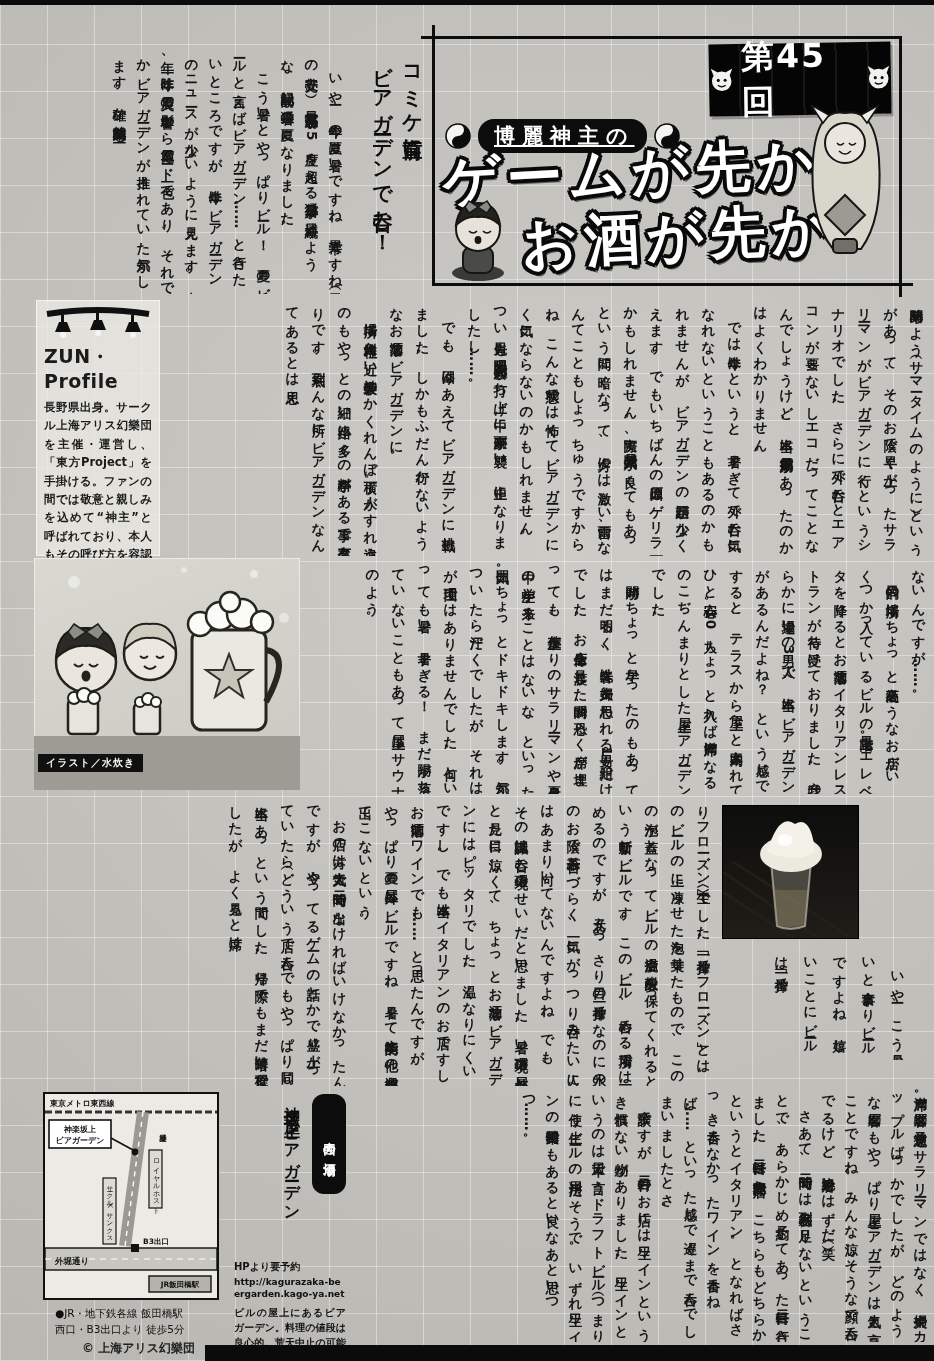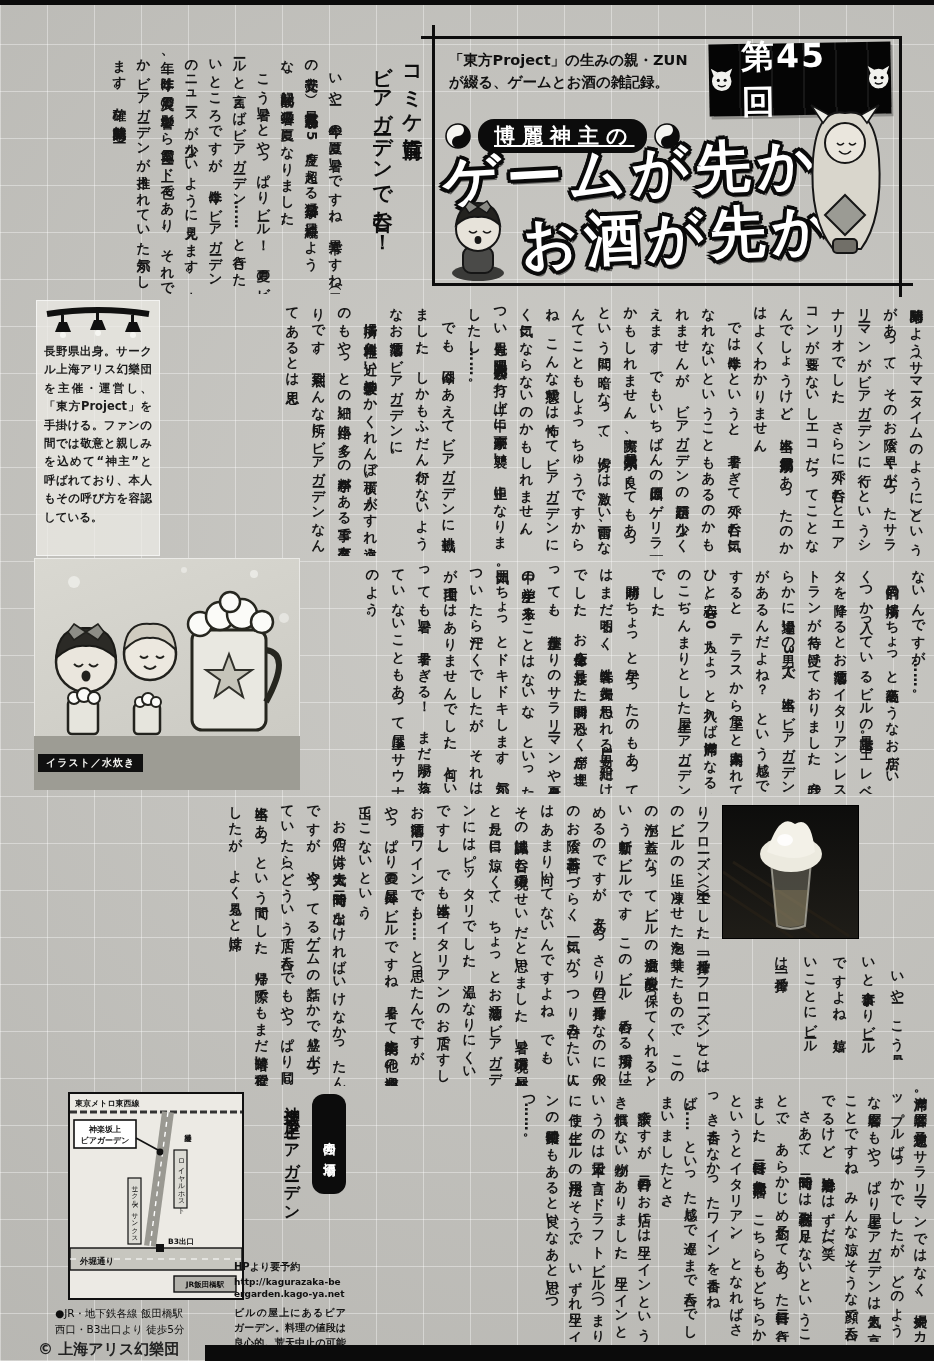--- a/index.html
+++ b/index.html
@@ -65,21 +65,21 @@
     border-radius:12px;display:flex;align-items:center;justify-content:center;}
   .shop-badge span{writing-mode:vertical-rl;color:#fff;font-size:12.5px;font-weight:800;
     letter-spacing:2px;}
   .shop-name{position:absolute;right:44px;top:2px;height:160px;writing-mode:vertical-rl;
     font-size:16px;font-weight:900;letter-spacing:2px;color:#0e0e0e;}
   .shop-meta{position:absolute;left:0;top:168px;width:112px;}
   .shop-res{font-size:10px;font-weight:800;margin-bottom:2px;}
   .shop-url{font-size:9px;font-weight:700;word-break:break-all;line-height:1.35;color:#101010;}
   .shop-note{font-size:10px;font-weight:600;line-height:1.5;text-align:justify;margin-top:5px;}
   .access{font-size:10.5px;font-weight:400;line-height:1.5;white-space:pre-line;color:#0f0f0f;}
-  .credit{font-size:15px;font-weight:600;color:#222;}
+  .credit{font-size:12px;font-weight:600;color:#222;margin-left:44px;}
   .map{background:#eceae4;border:2px solid #101010;box-sizing:border-box;}
   svg text{font-family:"DejaVu Sans","Liberation Sans",sans-serif;}
 </style>
 </head>
 <body>
 
 <div class="page">
 
   <div class="abs edge" style="left:0;top:0;width:934px;height:5px;"></div>
 
@@ -87,22 +87,20 @@
 ビアガーデンで呑む！</div>
   <div class="abs vtext" style="left:28px;top:50px;width:320px;height:244px;line-height:24px;">　いやー、今年の夏は暑いですね。異常ですね（異常の安売り）。最高気温が35度を超える猛暑日が連日続くような、記録的な猛暑の夏になりました。
 　こう暑いとやっぱりビール！　夏のビールと言えばビアガーデン……と行きたいところですが、今年はビアガーデンのニュースが少ないように見えます。去年、一昨年は震災の影響から節電ムード一色であり、それで何故かビアガーデンが推されていた気がします。確か就業時間を一</div>
 
   <div class="abs frame" style="left:432px;top:36px;width:470px;height:250px;">
     <div class="tick" style="left:-14px;top:-3px;width:14px;height:3px;"></div>
     <div class="tick" style="left:-3px;top:-14px;width:3px;height:14px;"></div>
     <div class="tick" style="right:-14px;bottom:-3px;width:14px;height:3px;"></div>
     <div class="tick" style="right:-3px;bottom:-14px;width:3px;height:14px;"></div>
 
-    <div class="tagline">「東方Project」の生みの親・ZUN
-が綴る、ゲームとお酒の雑記録。</div>
 
     <div class="episode">
       <svg width="26" height="26" viewBox="0 0 26 26">
         <polygon points="5,9 2,1 9,5" fill="#f2f2ee"></polygon>
           <polygon points="21,9 24,1 17,5" fill="#f2f2ee"></polygon>
         <circle cx="13" cy="14" r="10" fill="#f2f2ee"></circle>
         <circle cx="9.5" cy="13" r="1.6" fill="#111"></circle>
           <circle cx="16.5" cy="13" r="1.6" fill="#111"></circle>
         <path d="M9 18 Q13 21 17 18" stroke="#111" stroke-width="1.4" fill="none"></path>
       </svg>
@@ -169,20 +167,21 @@
           <rect x="51" y="7" width="3" height="8"></rect>
           <rect x="86" y="9" width="3" height="8"></rect>
         <polygon points="10,26 26,26 22,16 14,16"></polygon>
           <polygon points="45,24 61,24 57,14 49,14"></polygon>
           <polygon points="80,26 96,26 92,16 84,16"></polygon>
       </g>
       <circle cx="18" cy="29" r="3" fill="#f6f6f2"></circle>
         <circle cx="53" cy="27" r="3" fill="#f6f6f2"></circle>
         <circle cx="88" cy="29" r="3" fill="#f6f6f2"></circle>
     </svg>
+    <div class="profile-heading">ZUN・Profile</div>
     <div class="profile-body">長野県出身。サークル上海アリス幻樂団を主催・運営し、「東方Project」を手掛ける。ファンの間では敬意と親しみを込めて“神主”と呼ばれており、本人もその呼び方を容認している。</div>
   </div>
   <div class="abs vtext" style="left:168px;top:298px;width:762px;height:258px;line-height:26px;">時間早めよう（サマータイムのように）という運動があって、そのお陰で早く上がったサラリーマンがビアガーデンに行くというシナリオでした。さらに外で呑むとエアコンが要らないしエコだってことなんでしょうけど、本当に節電効果があったのかはよくわかりません。
 　では今年はというと、暑すぎて外で呑む気になれないということもあるのかも知れませんが、ビアガーデンの話題が少なく見えます。でもいちばんの原因はゲリラ豪雨かもしれません。実際、昼間天気が良くてもあっという間に暗くなって、夕方には激しい雷雨、なんてこともしょっちゅうですからね。こんな状態では怖くてビアガーデンに行く気にならないのかもしれません。つい先日も隅田川花火大会が打ち上げ中に豪雨が襲い、中止になりましたし……。
 　でも、今回はあえてビアガーデンに挑戦しました。しかもふだん行かないようなお洒落なビアガーデンに。
 　場所は角川本社に近い神楽坂のかくれんぼ横丁。人がすれ違うのもやっとの細い小路に多くの料亭がある事で有名な通りです。到底こんな所にビアガーデンなんてあるとは思え</div>
 
   <div class="abs illust" style="left:34px;top:558px;width:266px;height:232px;">
     <svg width="266" height="232" viewBox="0 0 266 232">
       <circle cx="40" cy="24" r="6" fill="#f2f2ee" opacity=".7"></circle>
@@ -244,21 +243,21 @@
       <path d="M44 46 Q56 6 72 18 Q88 8 92 46 Q74 58 44 46 Z" fill="#f3f1e8"></path>
       <ellipse cx="62" cy="34" rx="8" ry="6" fill="#ffffff" opacity=".85"></ellipse>
     </svg>
   </div>
   <div class="abs vtext" style="left:726px;top:948px;width:186px;height:112px;line-height:29px;">　いやー、こう暑いと食事よりビールですよね。嬉しいことにビールは「一番搾</div>
 
   <div class="abs vtext" style="left:345px;top:1086px;width:587px;height:256px;line-height:23px;">満席。客層は予想通りサラリーマンではなく、夫婦やカップルばっかでしたが、どのような客層にもやっぱり屋上ビアガーデンは人気と言うことですね。みんな涼しそうな顔で呑んでるけど、絶対暑いはずだ（笑）。
 　さあて、二時間では到底呑み足りないということで、あらかじめ予約してあった二軒目に行きました。二軒目は魚介専門店で、こちらもどちらかというとイタリアン。となればさっき呑まなかったワインを呑まねば……といった感じで遅くまで呑んでしまいましたとさ。
 　余談ですが、二軒目のお店には生ワインという聞き慣れない物がありました。生ワインというのは日本で言うドラフトビール（つまり一般的に使う生ビールの用法）だそうで。いずれ生ワインの特集回でもあると良いなあと思いつつ……。</div>
 
-  <div class="abs map" style="left:68px;top:1092px;width:176px;height:208px;">
+  <div class="abs map" style="left:43px;top:1092px;width:176px;height:208px;">
     <svg width="172" height="204" viewBox="0 0 172 204">
       <line x1="0" y1="18" x2="172" y2="18" stroke="#333" stroke-width="3" stroke-dasharray="7 3"></line>
       <text x="5" y="12" font-size="8" fill="#111" font-weight="bold">東京メトロ東西線</text>
       <path d="M98 18 L80 152" stroke="#9a9992" stroke-width="12" fill="none"></path>
       <path d="M98 18 L80 152" stroke="#fff" stroke-width="1.4" stroke-dasharray="5 5" fill="none"></path>
       <text x="118" y="34" font-size="7.5" fill="#111" style="writing-mode:vertical-rl">神楽坂通り</text>
       <rect x="4" y="26" width="62" height="28" fill="#fff" stroke="#111" stroke-width="1.6"></rect>
       <text x="35" y="38" font-size="8" fill="#111" font-weight="bold" text-anchor="middle">神楽坂上</text>
       <text x="35" y="49" font-size="8" fill="#111" font-weight="bold" text-anchor="middle">ビアガーデン</text>
       <line x1="66" y1="44" x2="88" y2="56" stroke="#111" stroke-width="1.6"></line>

